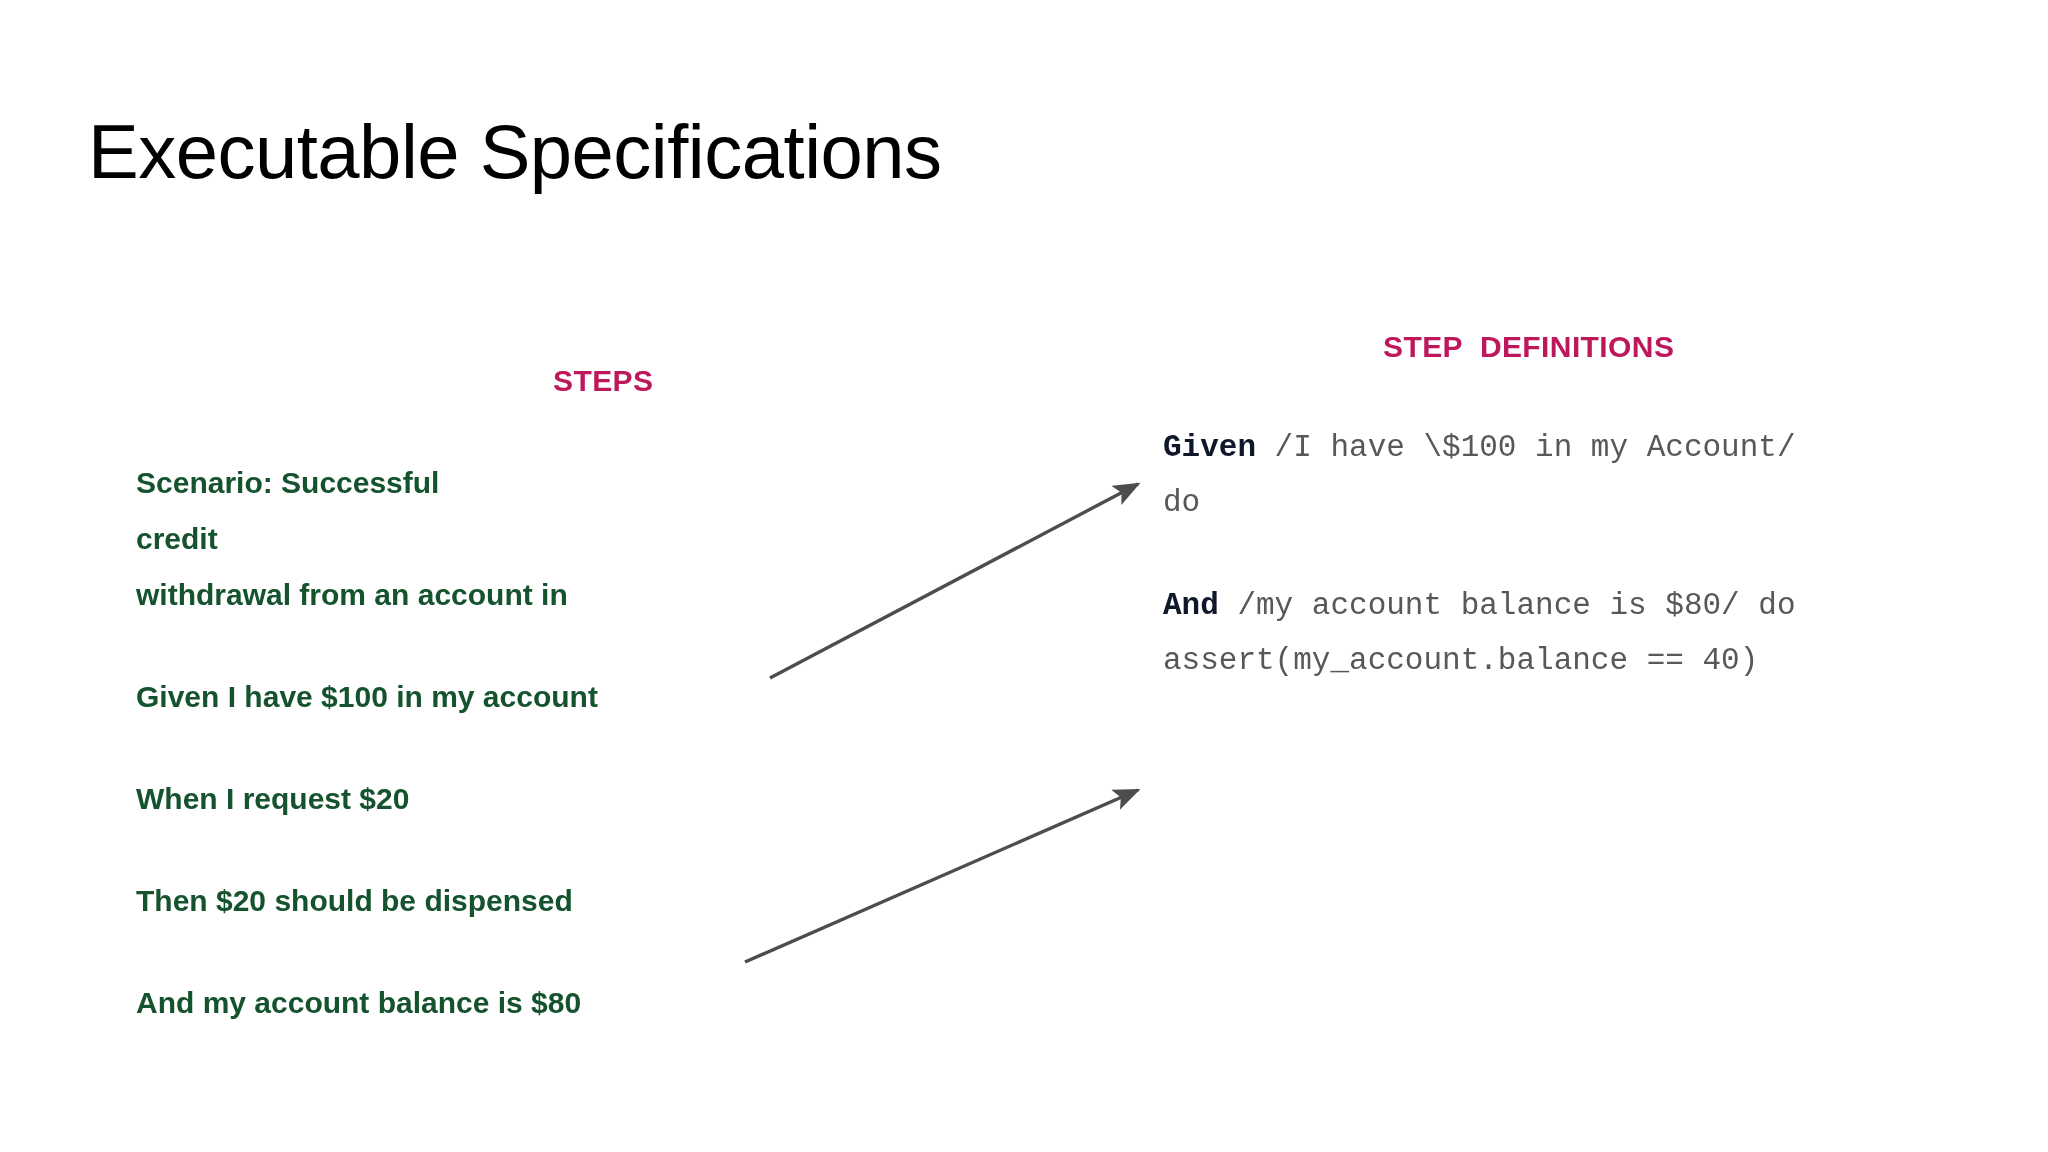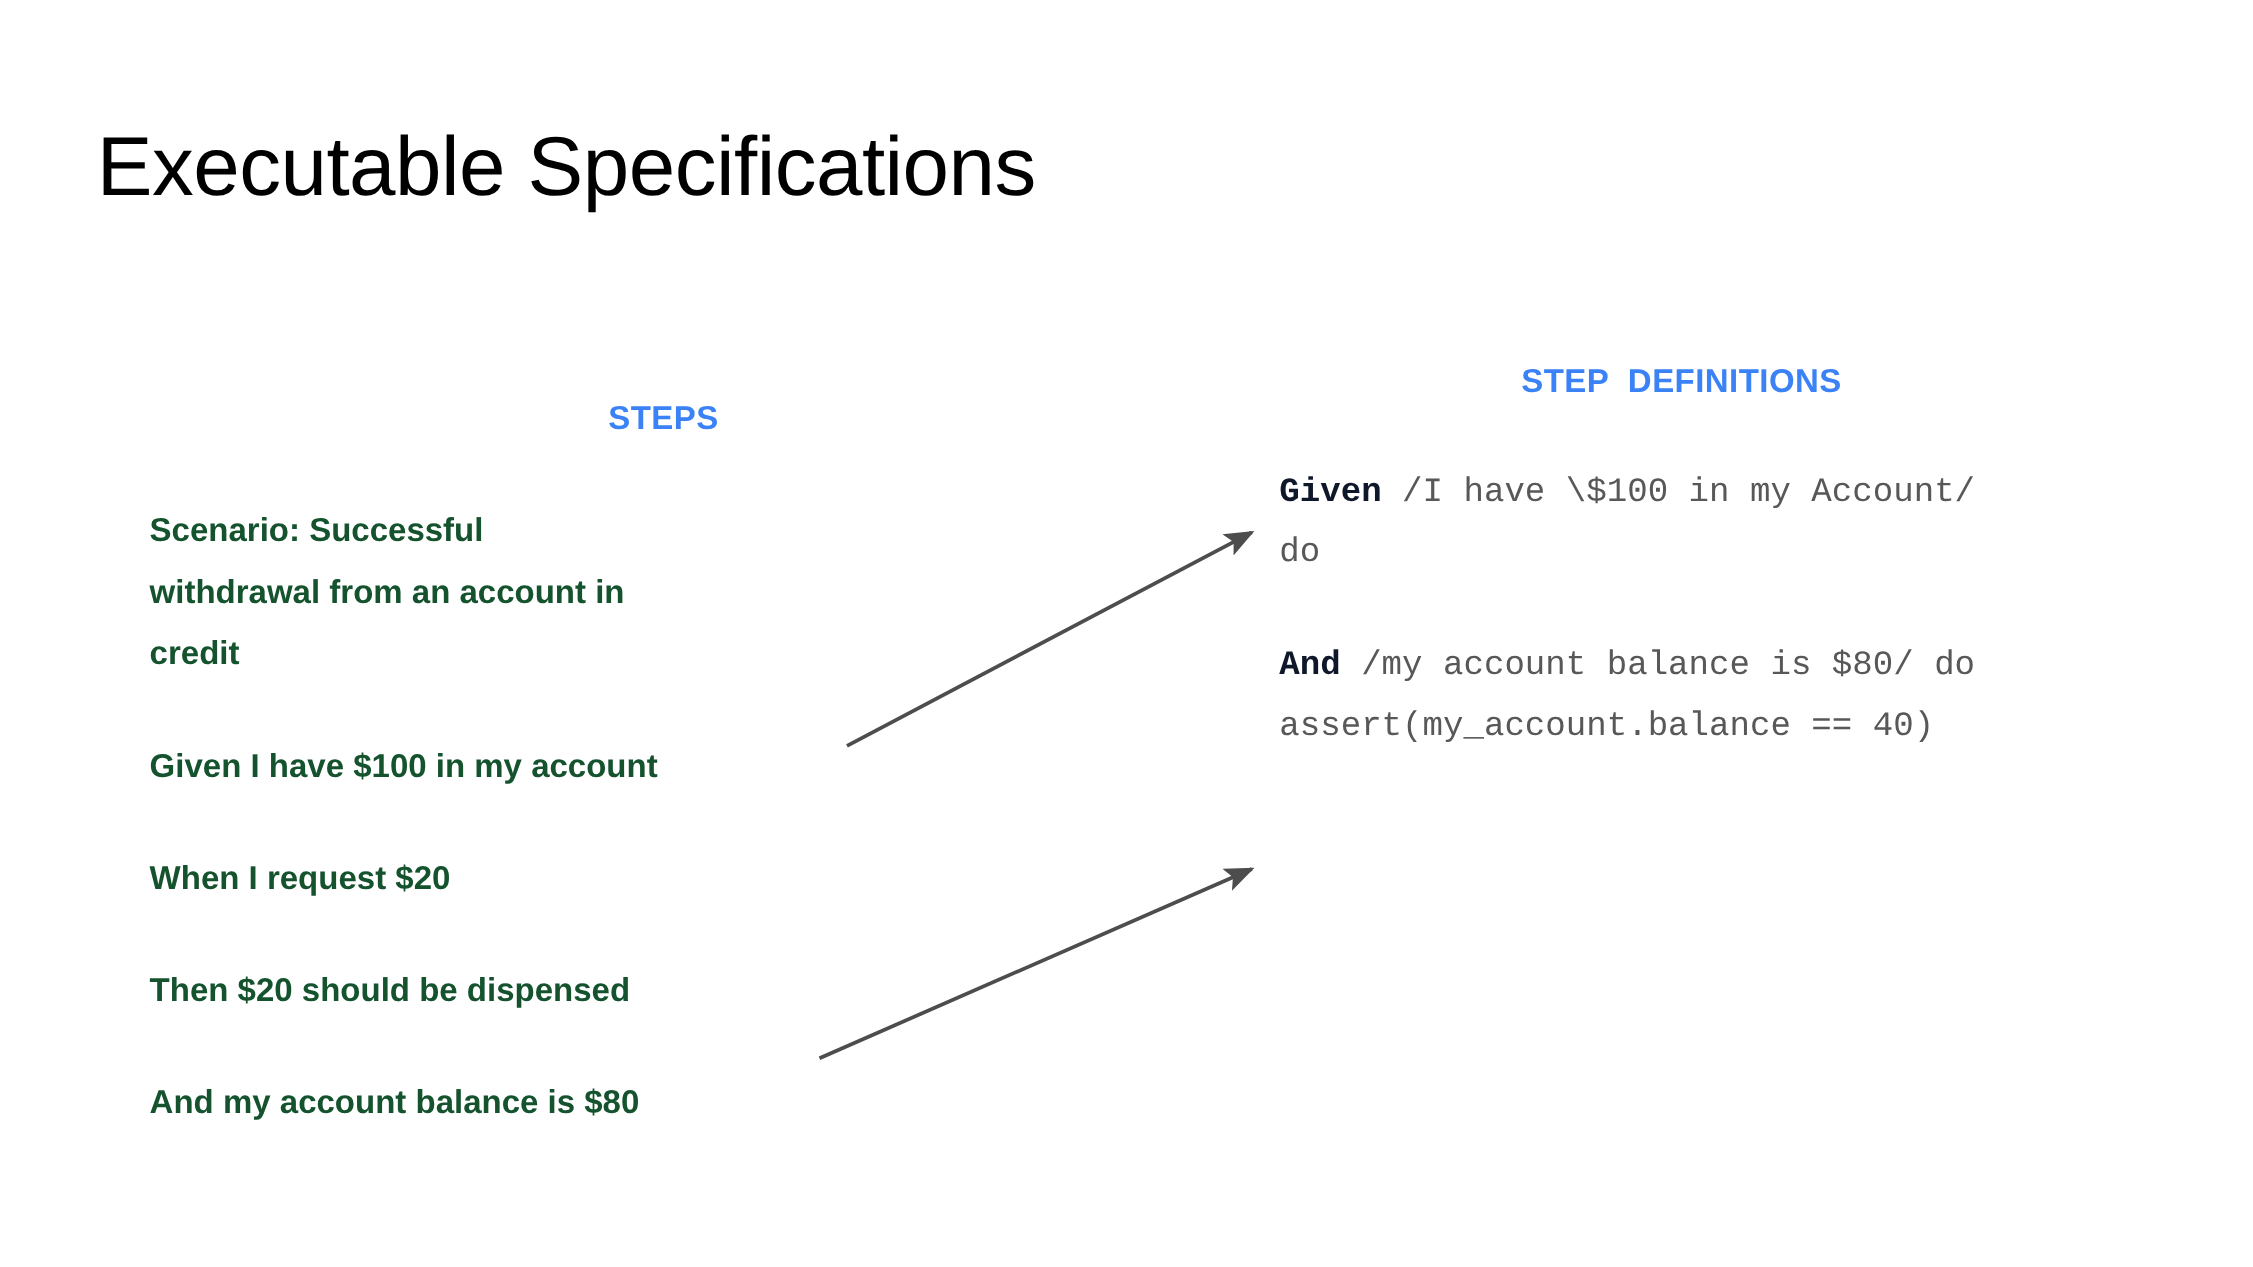--- a/index.html
+++ b/index.html
@@ -34,21 +34,21 @@
     letter-spacing: -0.5px;
     white-space: nowrap;
     line-height: 1.05;
   }
 
   
   .col-heading {
     position: absolute;
     font-family: "Liberation Sans", sans-serif;
     font-weight: bold;
-    color: #3b82f6;
+    color: #be185d;
     font-size: 30px;
     white-space: pre;
     letter-spacing: 0.4px;
   }
   .col-heading.steps {
     left: 553px;
     top: 364px;
   }
   .col-heading.stepdefs {
     left: 1383px;
@@ -120,22 +120,22 @@
   <div class="slide-title">Executable Specifications</div>
 
   <div class="col-heading steps">STEPS</div>
 
   <div class="col-heading stepdefs">STEP  DEFINITIONS</div>
 
   <div class="steps-col">
 
     <div class="step-block">
       <div class="step-line">Scenario: Successful</div>
+      <div class="step-line">credit</div>
       <div class="step-line">withdrawal from an account in</div>
-      <div class="step-line">credit</div>
     </div>
 
     <div class="step-block">
       <div class="step-line">Given I have $100 in my account</div>
     </div>
 
     <div class="step-block">
       <div class="step-line">When I request $20</div>
     </div>
 

